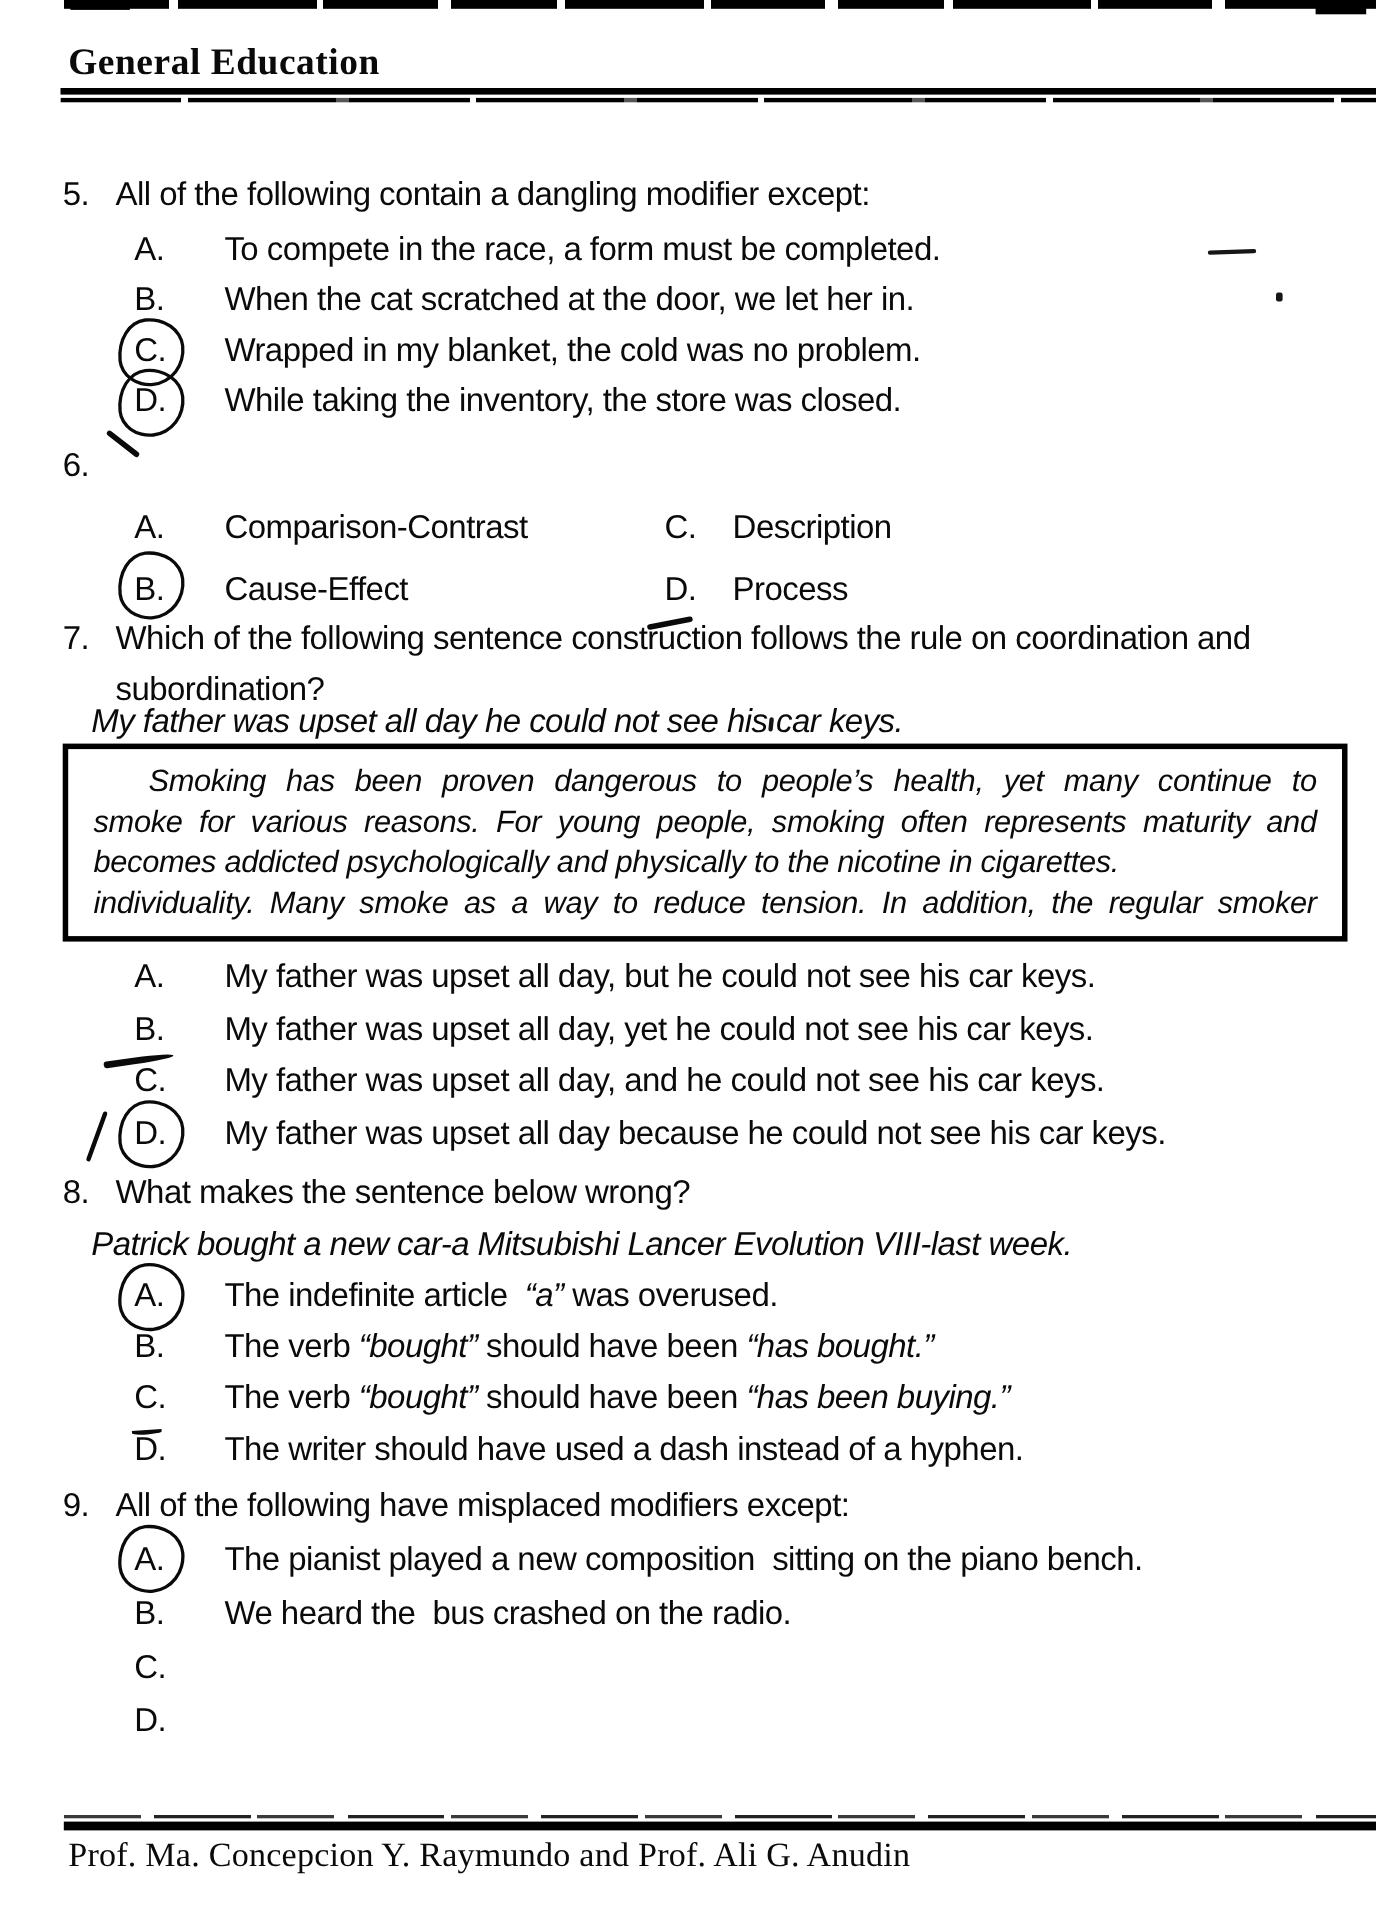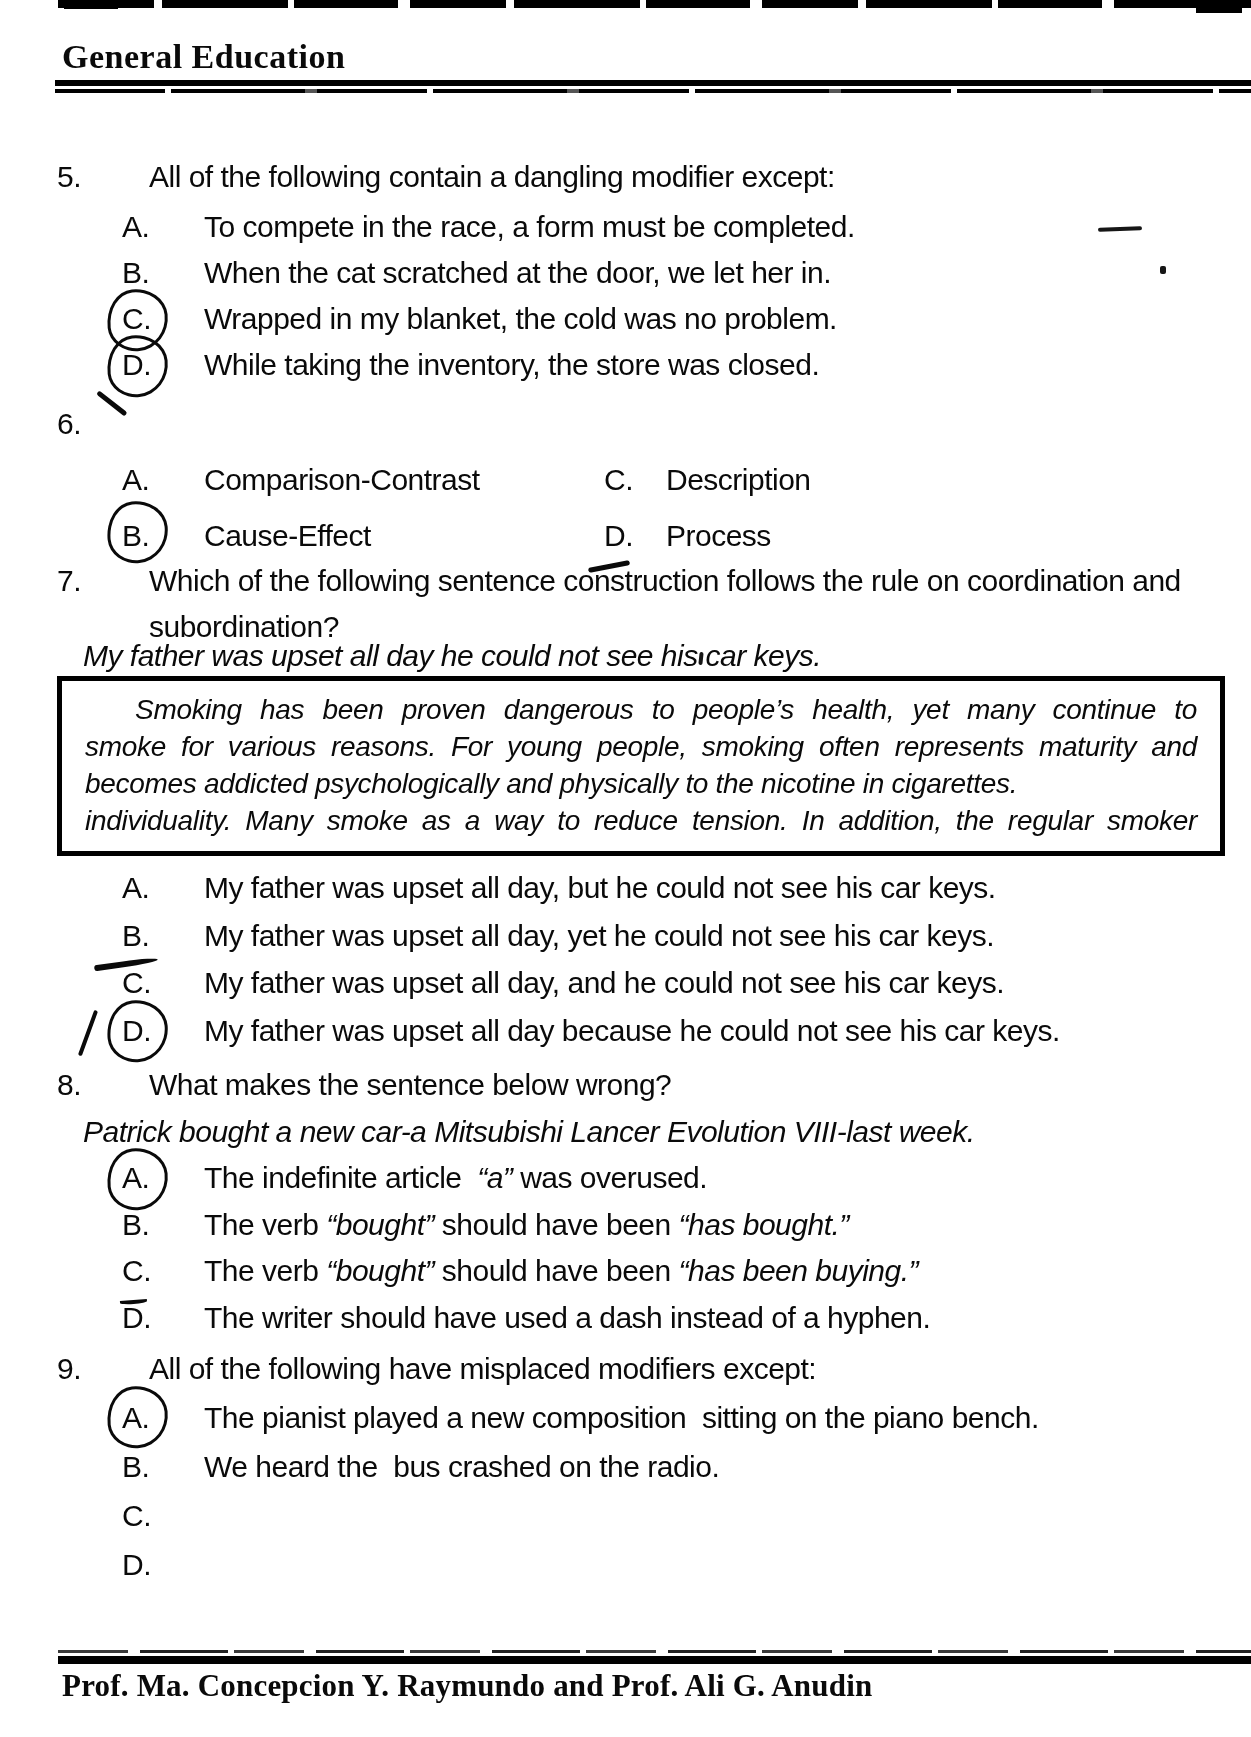--- a/index.html
+++ b/index.html
@@ -39,35 +39,35 @@
   .rule{position:absolute;left:55px;right:0;background:#000;}
   .rule-a{top:80px;height:6px;}
   .rule-b{top:89px;height:4px;
     background:repeating-linear-gradient(90deg,#000 0 110px,#fff 110px 116px,#000 116px 250px,#555 250px 262px);}
   .rule-c{top:1650px;left:58px;height:3px;
     background:repeating-linear-gradient(90deg,#3a3a3a 0 70px,rgba(0,0,0,0) 70px 82px,#222 82px 170px,rgba(0,0,0,0) 170px 176px);}
   .rule-d{top:1656px;left:58px;height:8px;}
   .footer-credit{
     position:absolute;top:1668px;left:62px;
     font-family:"Liberation Serif","DejaVu Serif",serif;
-    font-weight:bold;font-size:31px;letter-spacing:0.2px;
+    font-weight:normal;font-size:31px;letter-spacing:0.2px;
   }
 
   
   .question{position:absolute;left:0;right:0;font-size:30px;letter-spacing:-0.5px;}
   .q0{top:150px;} .q1{top:396px;} .q2{top:558px;} .q3{top:1062px;} .q4{top:1344px;}
 
   .row{display:flex;line-height:46.5px;}
   .q0 .stem-row{line-height:54px;} .q0 .opt{line-height:46px;}
   .q1 .stem-row{line-height:56px;} .q1 .opt2{line-height:56px;}
   .q2 .stem-row{line-height:46px;} .q2 .opt{line-height:47.5px;}
   .q4 .row{line-height:49px;}
 
   .qnum{flex:0 0 48px;margin-left:57px;}
-  .qstem{max-width:1075px;white-space:pre-wrap;margin-left:44px;}
+  .qstem{max-width:1075px;white-space:pre-wrap;}
   .lead{margin-left:83px;font-style:italic;}
   .q2 .lead{margin-top:-14px;line-height:40px;}
   .opt{margin-left:122px;}
   .letter{flex:0 0 82px;position:relative;}
   .otext{max-width:1000px;white-space:pre-wrap;}
   .it{font-style:italic;}
 
   .opt2{display:flex;margin-left:122px;}
   .cell{display:flex;}
   .cell-1{width:482px;}

